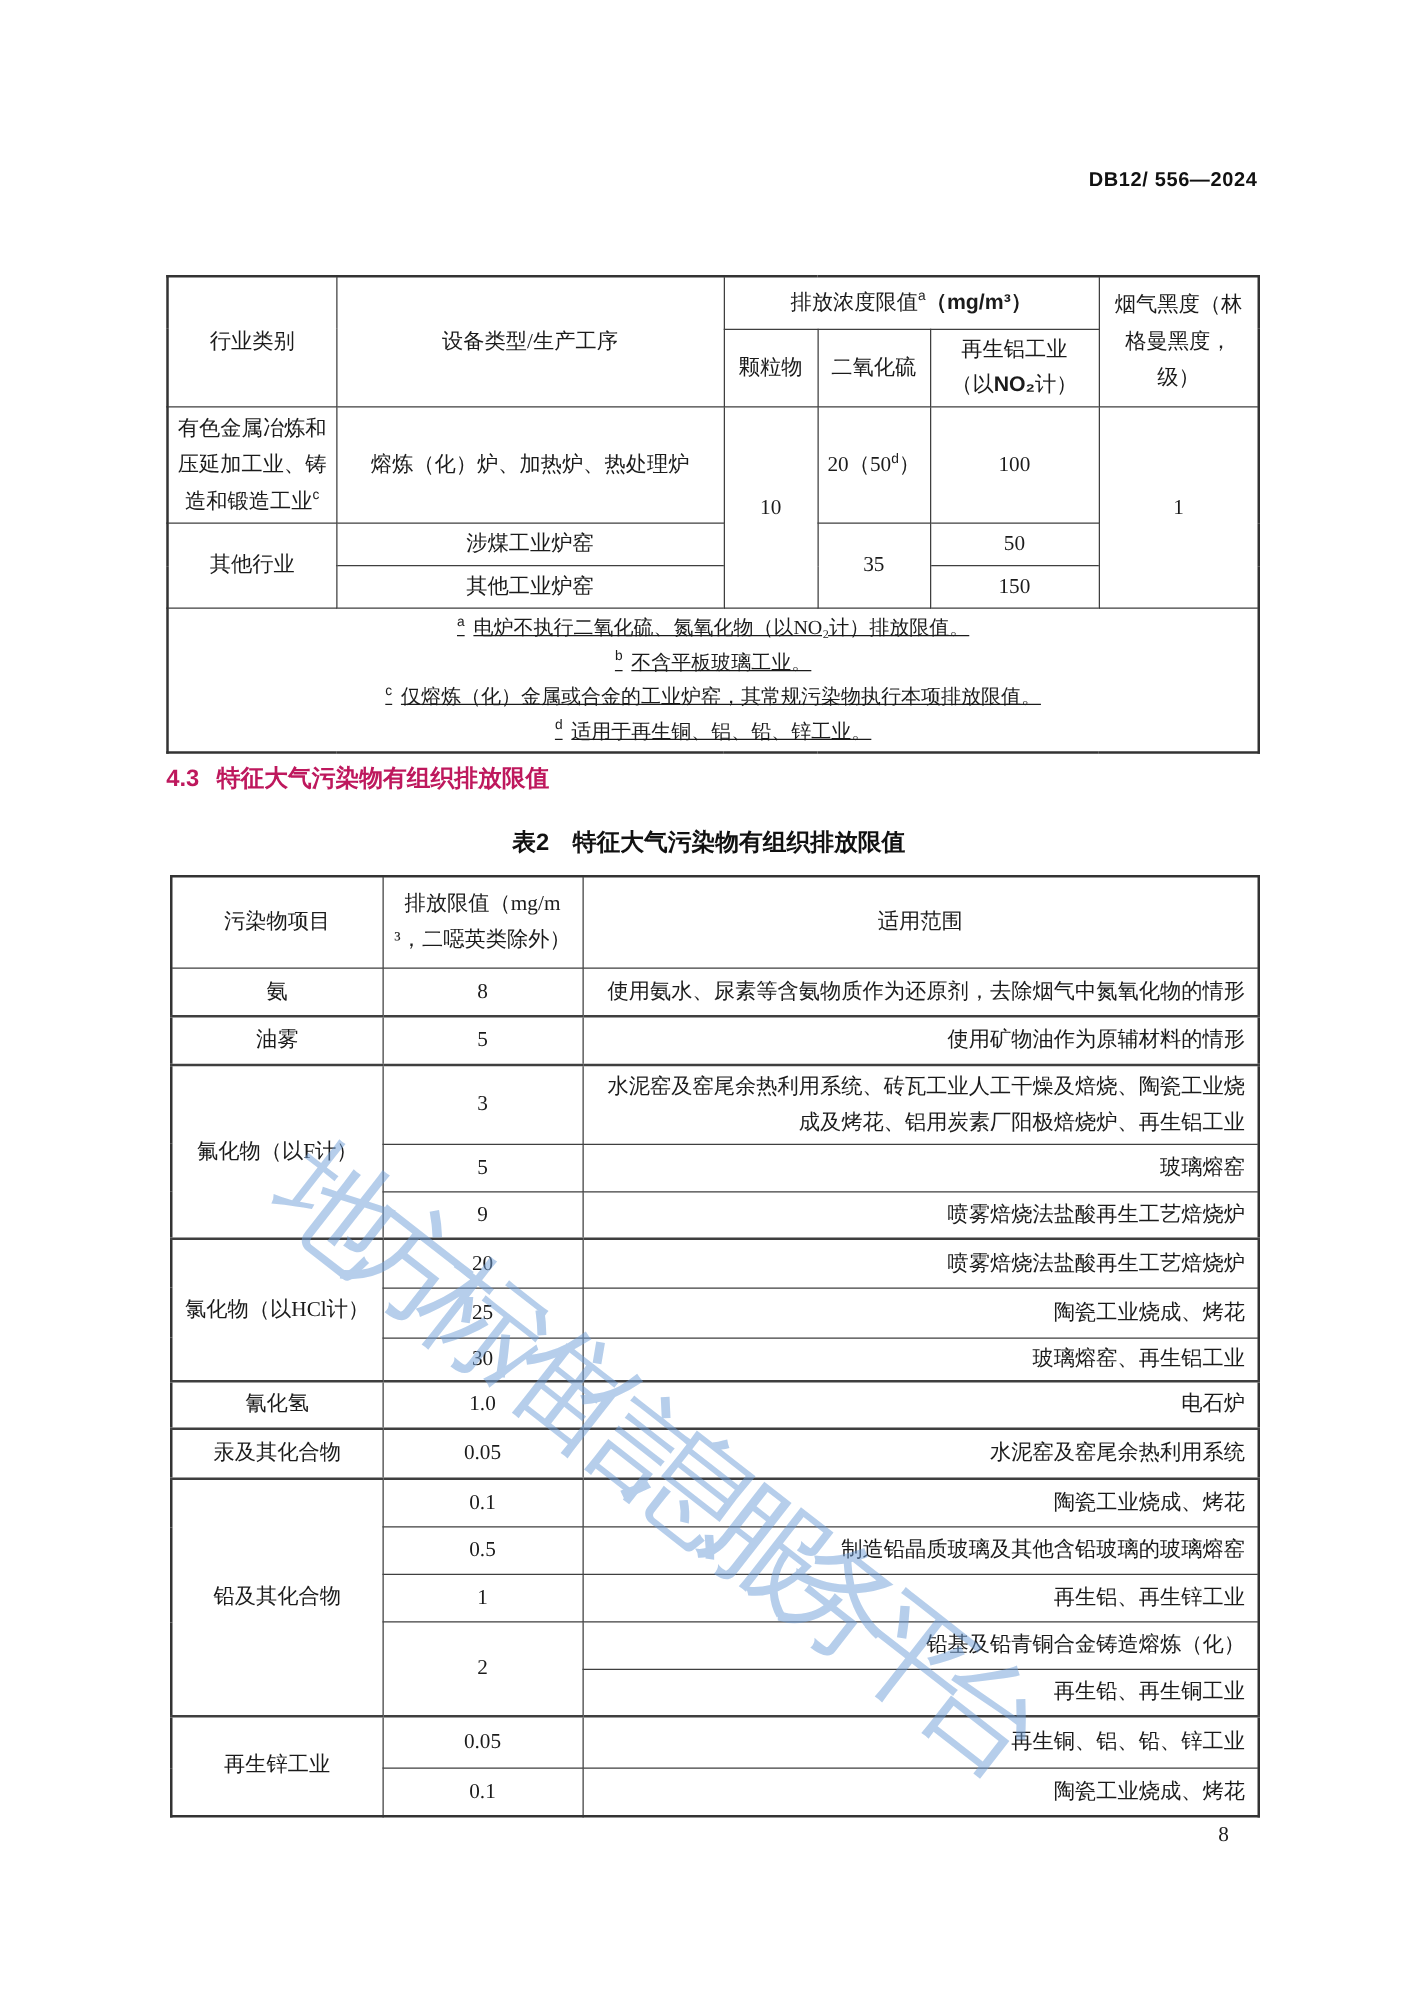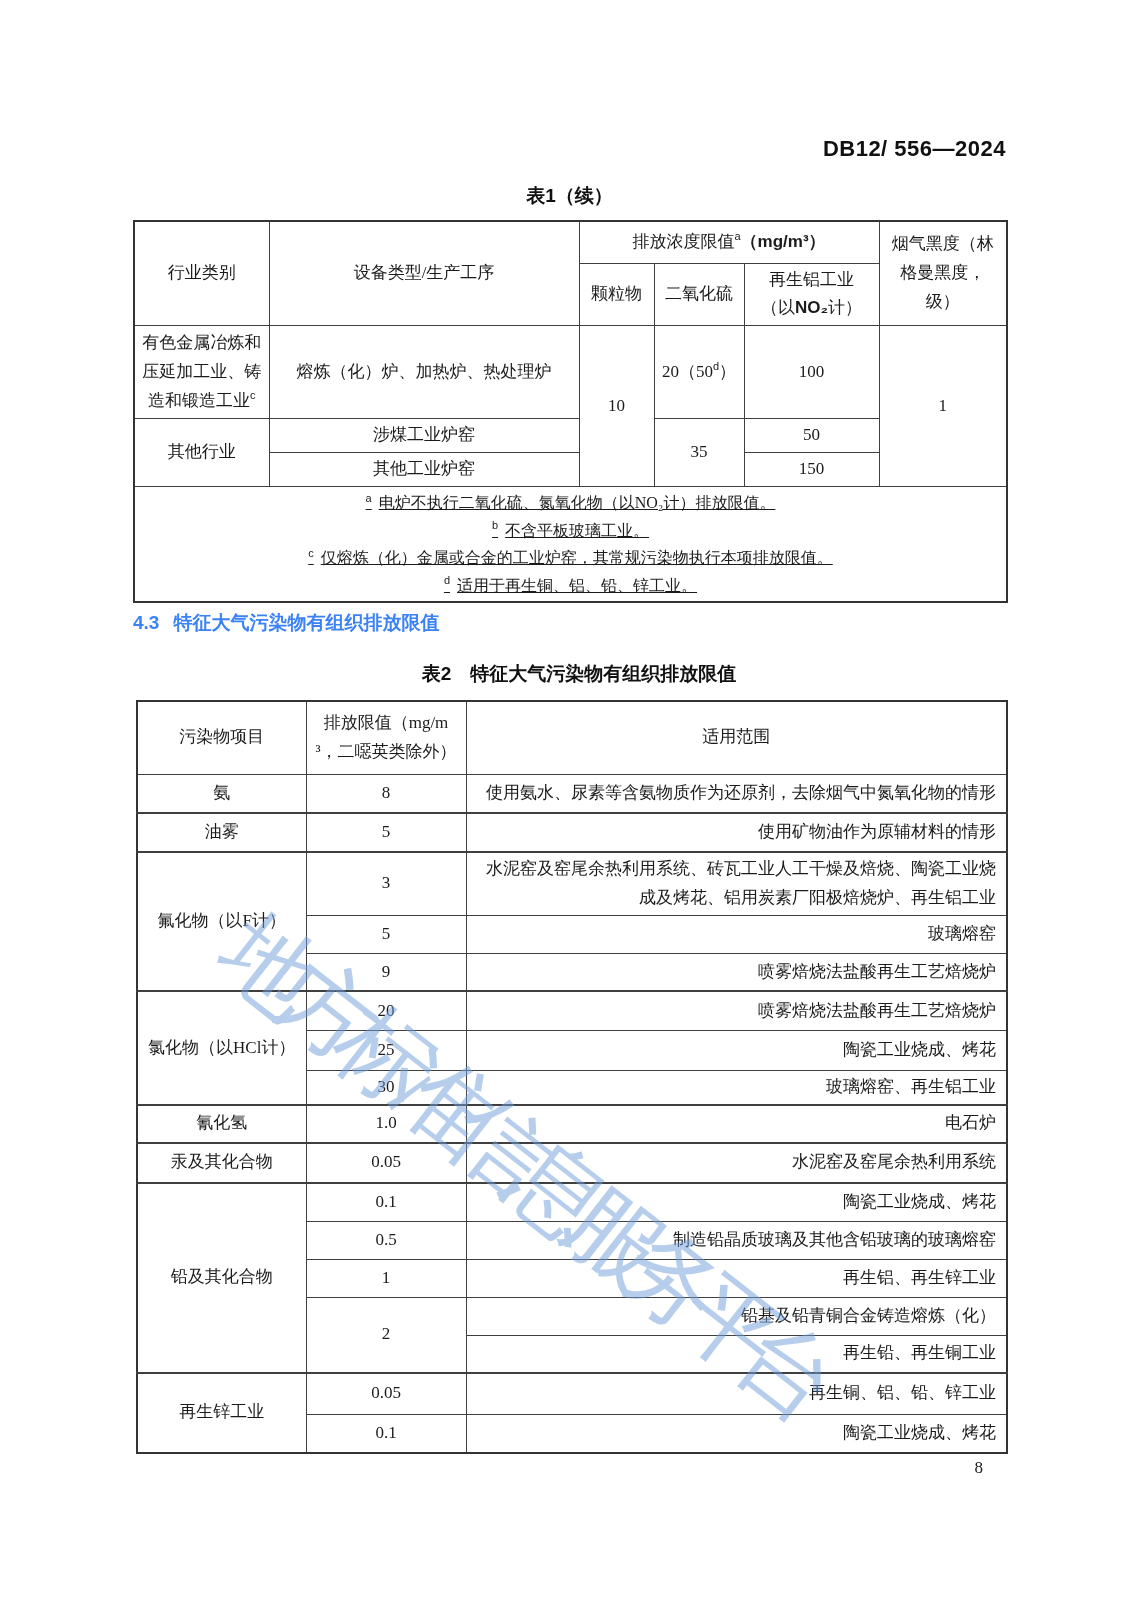--- a/index.html
+++ b/index.html
@@ -5,33 +5,33 @@
   html,body { margin:0; padding:0; background:#e8e8e8; }
   .page {
     position:relative; width:1131px; height:1600px; margin:0 auto;
     background:#ffffff; overflow:hidden;
     font-family:"Liberation Serif","DejaVu Serif",serif;
     color:#1b1b1b;
   }
   .doc-number {
     position:absolute; top:136px; right:125px;
     font-family:"Liberation Sans","DejaVu Sans",sans-serif;
-    font-weight:600; font-size:22px; letter-spacing:0.5px; color:#111;
+    font-weight:600; font-size:16px; letter-spacing:0.5px; color:#111;
   }
   .caption {
     position:absolute; text-align:center;
     font-family:"Liberation Sans","DejaVu Sans",sans-serif;
     font-weight:bold; font-size:19px; color:#111;
   }
   .caption-t1 { left:133px; width:873px; top:183px; }
-  .caption-t2 { left:144px; width:870px; top:661px; }
+  .caption-t2 { left:132px; width:870px; top:661px; }
   .section-heading {
     position:absolute; left:133px; top:610px;
     font-family:"Liberation Sans","DejaVu Sans",sans-serif;
-    font-weight:bold; font-size:19px; color:#3b82f6;
+    font-weight:bold; font-size:19px; color:#be185d;
   }
   .section-heading .num { margin-right:14px; }
   table.grid {
     position:absolute; border-collapse:collapse; table-layout:fixed;
     border:2px solid #333;
   }
   table.grid td {
     border:1px solid #3f3f3f; text-align:center; vertical-align:middle;
     font-size:17px; line-height:1.7; padding:2px 7px;
     overflow:hidden; word-break:break-all;
@@ -60,21 +60,20 @@
     font-size:17px; color:#1b1b1b;
   }
 </style>
 </head>
 <body>
 
 <div class="page">
 
   <div class="doc-number">DB12/ 556—2024</div>
 
-  <div class="caption caption-t1">表1（续）</div>
 
   <table class="grid t1">
     <colgroup>
       <col style="width:135px">
         <col style="width:310px">
         <col style="width:75px">
       <col style="width:90px">
         <col style="width:135px">
         <col style="width:128px">
     </colgroup>

